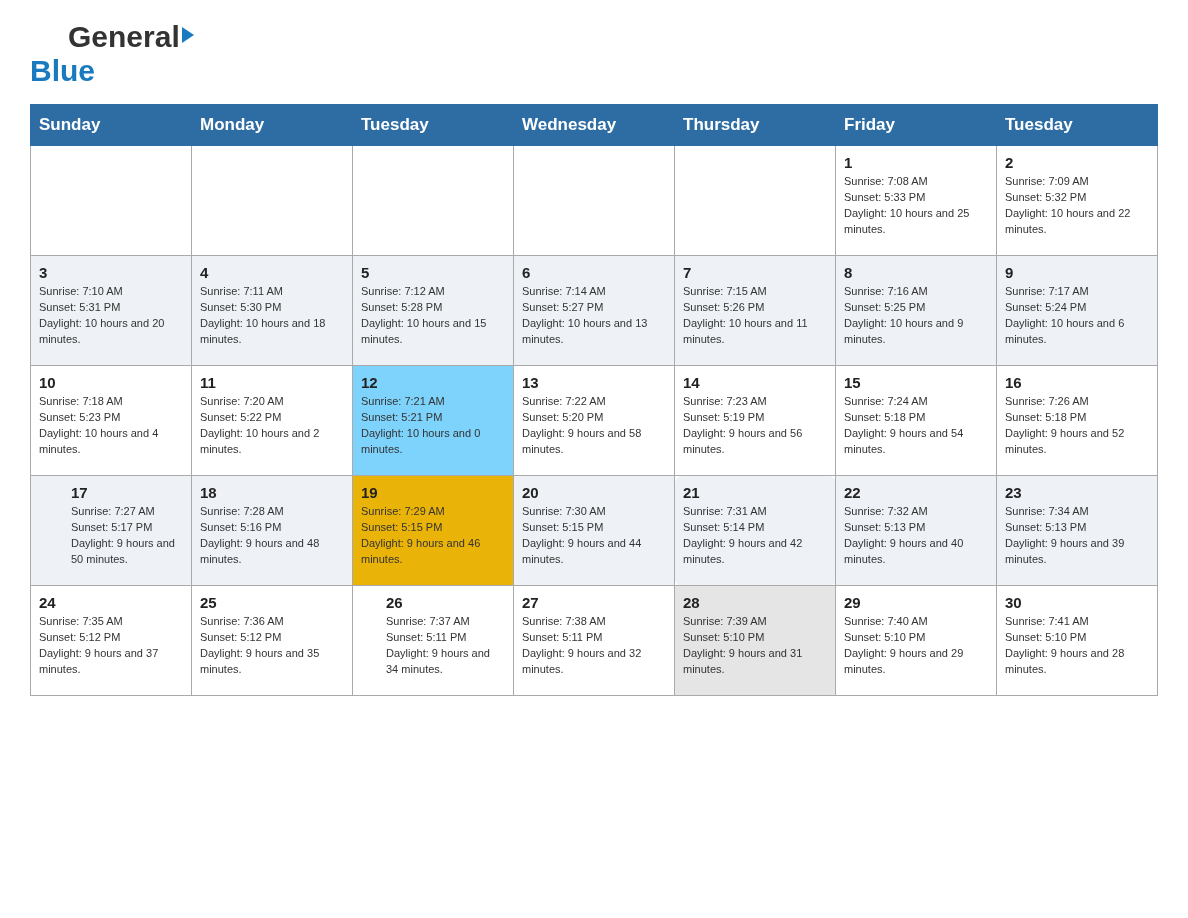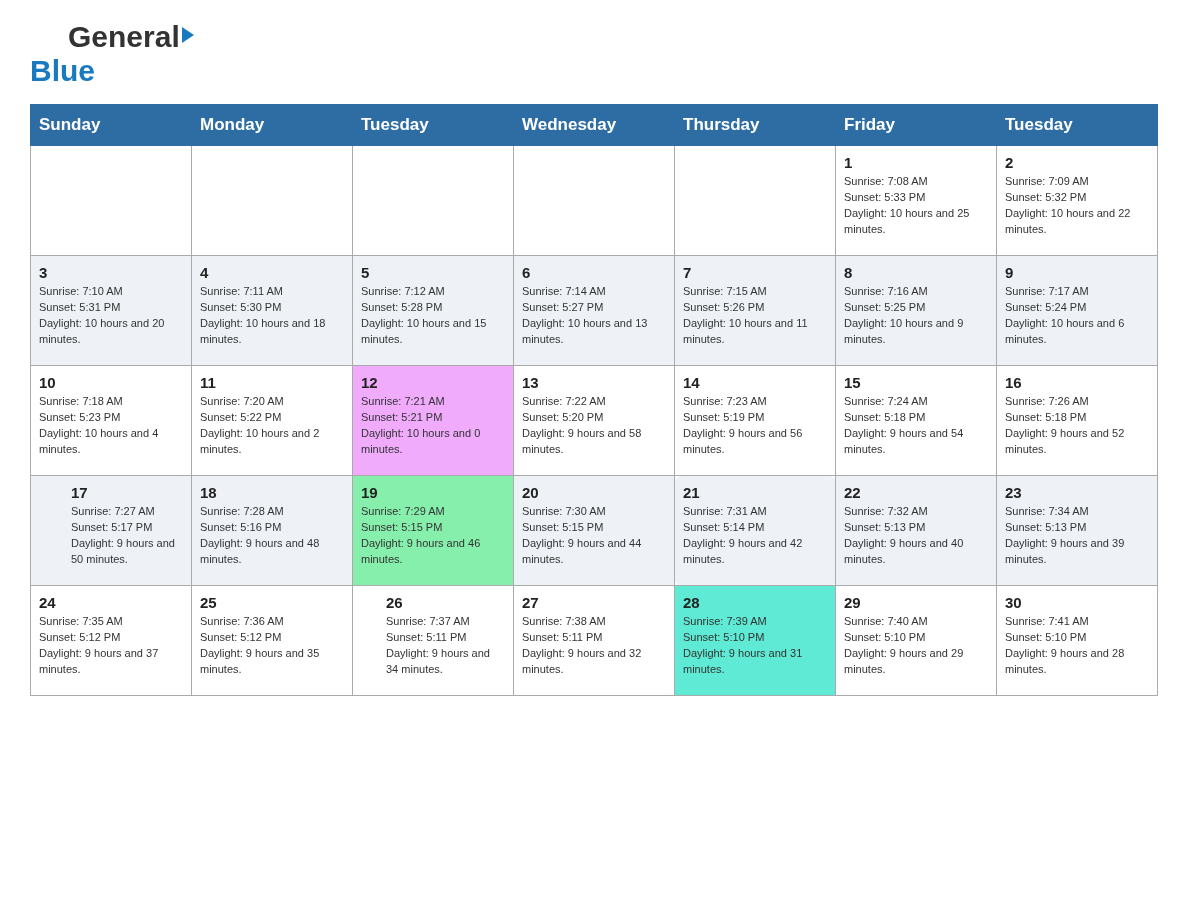--- a/index.html
+++ b/index.html
@@ -190,21 +190,21 @@
       </tr>
       <tr>
         <td style="background: rgb(255, 255, 255);">
           <span class="day-number">10</span>
           <div class="day-info">Sunrise: 7:18 AM<br>Sunset: 5:23 PM<br>Daylight: 10 hours and 4 minutes.</div>
         </td>
         <td style="background: rgb(255, 255, 255);">
           <span class="day-number">11</span>
           <div class="day-info">Sunrise: 7:20 AM<br>Sunset: 5:22 PM<br>Daylight: 10 hours and 2 minutes.</div>
         </td>
-        <td style="background: #f0abfc;">
+        <td style="background: #7dd3fc;">
           <span class="day-number">12</span>
           <div class="day-info">Sunrise: 7:21 AM<br>Sunset: 5:21 PM<br>Daylight: 10 hours and 0 minutes.</div>
         </td>
         <td style="background: rgb(255, 255, 255);">
           <span class="day-number">13</span>
           <div class="day-info">Sunrise: 7:22 AM<br>Sunset: 5:20 PM<br>Daylight: 9 hours and 58 minutes.</div>
         </td>
         <td style="background: rgb(255, 255, 255);">
           <span class="day-number">14</span>
           <div class="day-info">Sunrise: 7:23 AM<br>Sunset: 5:19 PM<br>Daylight: 9 hours and 56 minutes.</div>
@@ -220,21 +220,21 @@
       </tr>
       <tr>
         <td style="background: rgb(238, 242, 247); padding-left: 40px;">
           <span class="day-number">17</span>
           <div class="day-info">Sunrise: 7:27 AM<br>Sunset: 5:17 PM<br>Daylight: 9 hours and 50 minutes.</div>
         </td>
         <td style="background: rgb(238, 242, 247);">
           <span class="day-number">18</span>
           <div class="day-info">Sunrise: 7:28 AM<br>Sunset: 5:16 PM<br>Daylight: 9 hours and 48 minutes.</div>
         </td>
-        <td style="background: #86efac; margin-left: 41px;">
+        <td style="background: #eab308; margin-left: 41px;">
           <span class="day-number">19</span>
           <div class="day-info">Sunrise: 7:29 AM<br>Sunset: 5:15 PM<br>Daylight: 9 hours and 46 minutes.</div>
         </td>
         <td style="background: rgb(238, 242, 247);">
           <span class="day-number">20</span>
           <div class="day-info">Sunrise: 7:30 AM<br>Sunset: 5:15 PM<br>Daylight: 9 hours and 44 minutes.</div>
         </td>
         <td style="background: rgb(238, 242, 247); border-radius: 7px;">
           <span class="day-number">21</span>
           <div class="day-info">Sunrise: 7:31 AM<br>Sunset: 5:14 PM<br>Daylight: 9 hours and 42 minutes.</div>
@@ -258,21 +258,21 @@
           <div class="day-info">Sunrise: 7:36 AM<br>Sunset: 5:12 PM<br>Daylight: 9 hours and 35 minutes.</div>
         </td>
         <td style="background: rgb(255, 255, 255); padding-left: 33px;">
           <span class="day-number">26</span>
           <div class="day-info">Sunrise: 7:37 AM<br>Sunset: 5:11 PM<br>Daylight: 9 hours and 34 minutes.</div>
         </td>
         <td style="background: rgb(255, 255, 255);">
           <span class="day-number">27</span>
           <div class="day-info">Sunrise: 7:38 AM<br>Sunset: 5:11 PM<br>Daylight: 9 hours and 32 minutes.</div>
         </td>
-        <td style="background: #5eead4;">
+        <td style="background: #e5e5e5;">
           <span class="day-number">28</span>
           <div class="day-info">Sunrise: 7:39 AM<br>Sunset: 5:10 PM<br>Daylight: 9 hours and 31 minutes.</div>
         </td>
         <td style="background: rgb(255, 255, 255);">
           <span class="day-number">29</span>
           <div class="day-info">Sunrise: 7:40 AM<br>Sunset: 5:10 PM<br>Daylight: 9 hours and 29 minutes.</div>
         </td>
         <td style="background: rgb(255, 255, 255); border-radius: 16px;">
           <span class="day-number">30</span>
           <div class="day-info">Sunrise: 7:41 AM<br>Sunset: 5:10 PM<br>Daylight: 9 hours and 28 minutes.</div>

